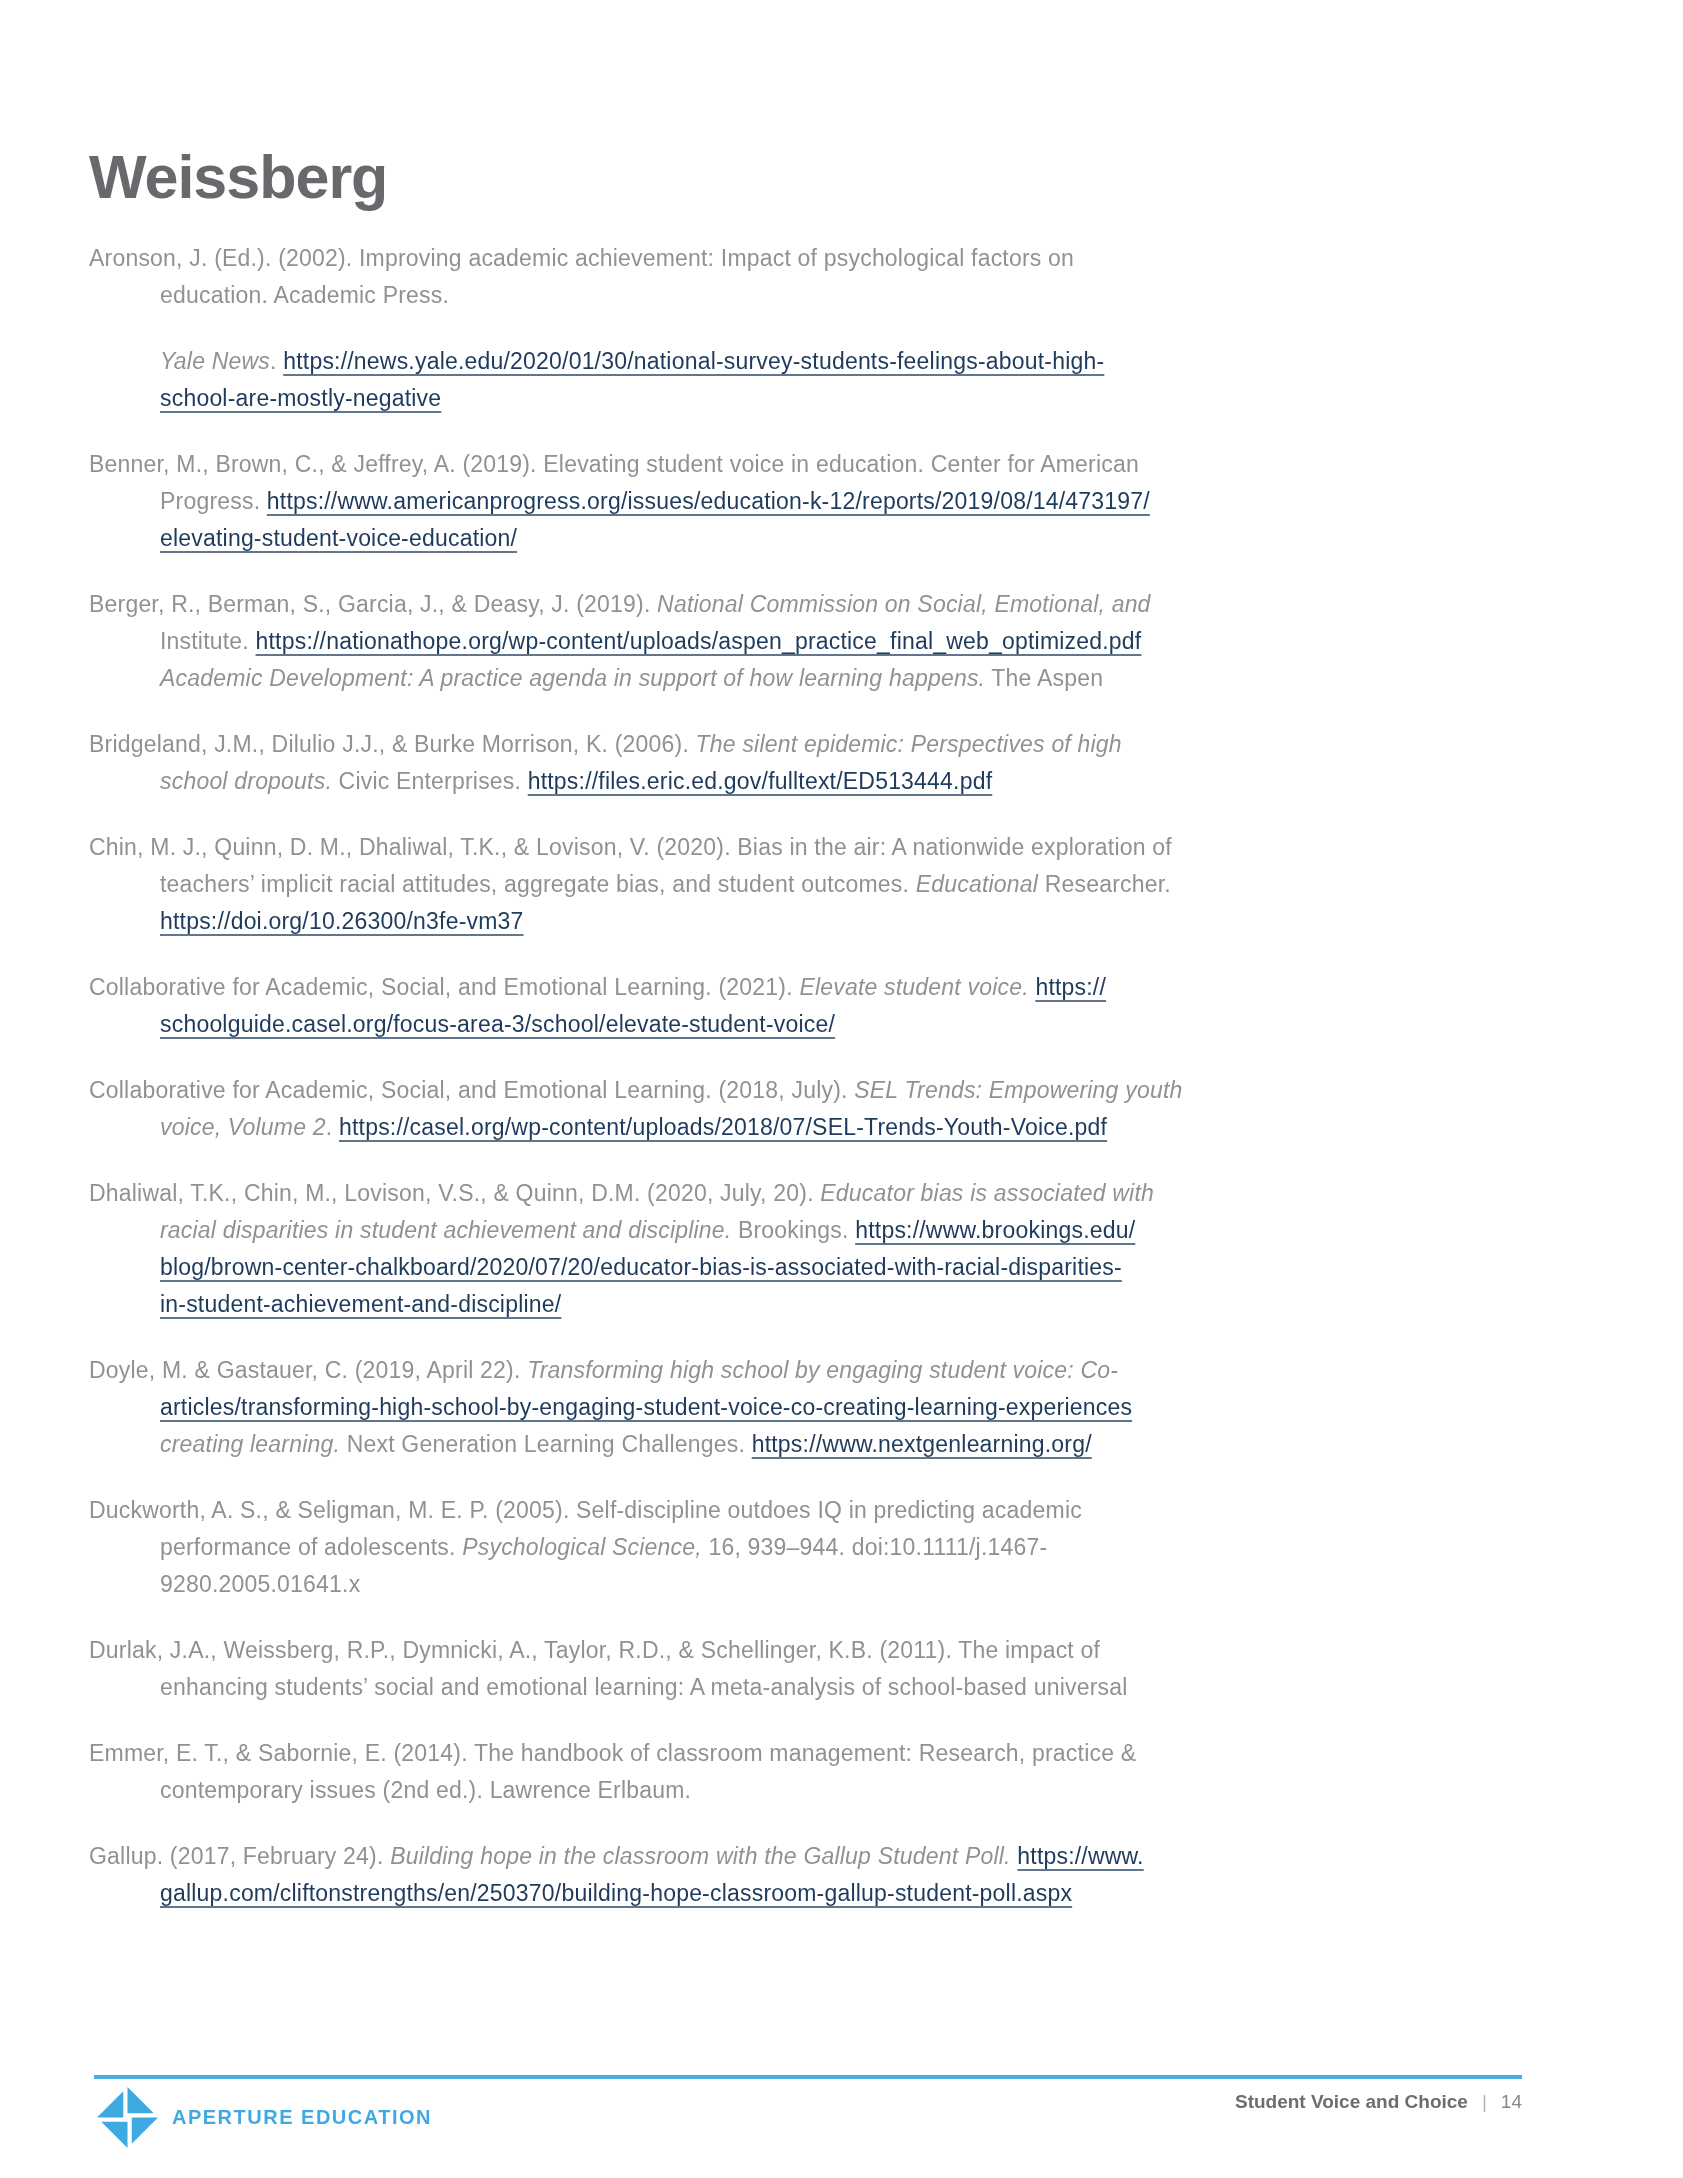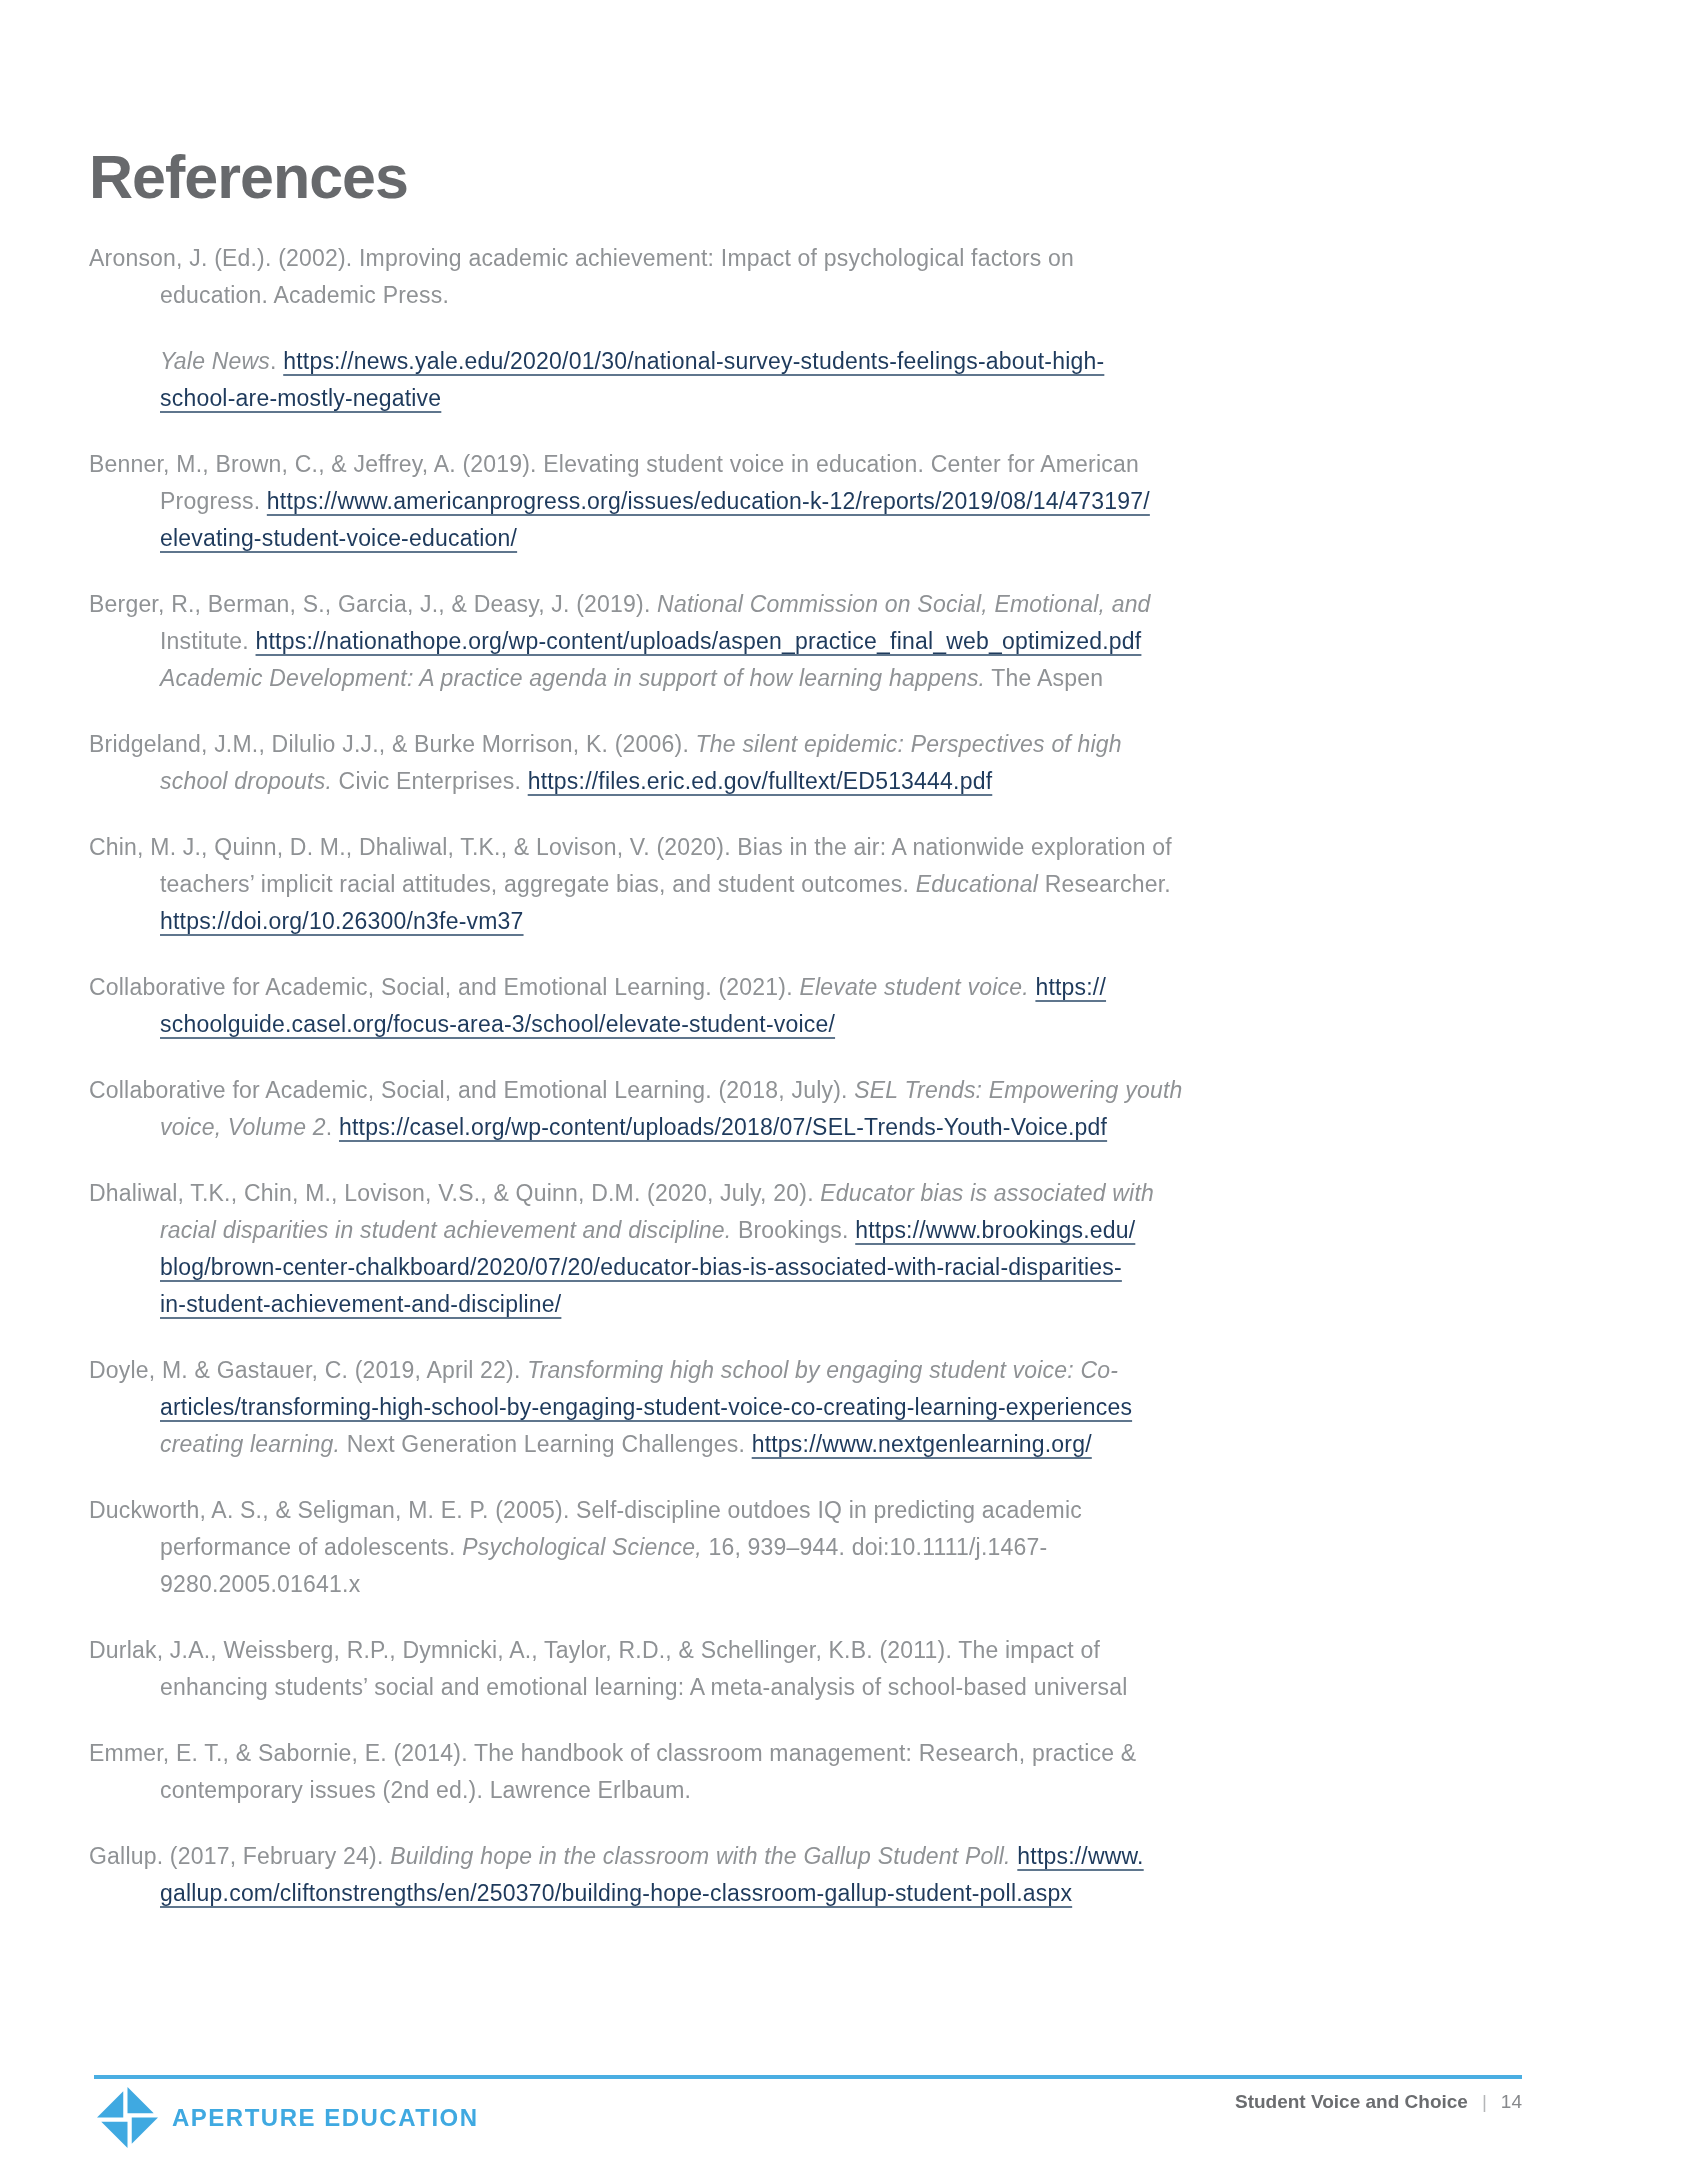--- a/index.html
+++ b/index.html
@@ -29,35 +29,35 @@
   }
   .footer-divider{
     position:absolute;left:94px;width:1428px;top:2075px;height:4px;background:#4aaee2;
   }
   .footer-logo{
     position:absolute;left:97px;top:2087px;display:flex;align-items:center;gap:14px;
   }
   .logo-icon{width:61px;height:61px;display:block;}
   .logo-icon polygon{fill:#3fa9e1;}
   .logo-text{
-    color:#3fa9e1;font-weight:bold;font-size:24px;letter-spacing:1.5px;
+    color:#3fa9e1;font-weight:bold;font-size:20px;letter-spacing:1.5px;
   }
   .footer-right{
     position:absolute;right:161px;top:2091px;display:flex;align-items:center;
     font-size:19px;
   }
   .doc-title{font-weight:bold;color:#6b6d70;}
   .page-sep{color:#b4b6b8;margin:0 14px;font-weight:normal;}
   .page-num{color:#87898c;font-weight:normal;}
 </style>
 </head>
 <body>
 
 <div class="content">
-  <h1 class="page-title">References</h1>
+  <h1 class="page-title">Weissberg</h1>
   <div>
       <div class="entry">
         <div class="line"><span class="pl">Aronson, J. (Ed.). (2002). Improving academic achievement: Impact of psychological factors on</span></div>
         <div class="line cont"><span class="pl">education. Academic Press.</span></div>
       </div>
       <div class="entry">
         <div class="line cont"><span class="it">Yale News</span><span class="pl">. </span><a class="lnk">https://news.yale.edu/2020/01/30/national-survey-students-feelings-about-high-</a></div>
         <div class="line cont"><a class="lnk">school-are-mostly-negative</a></div>
       </div>
       <div class="entry">

